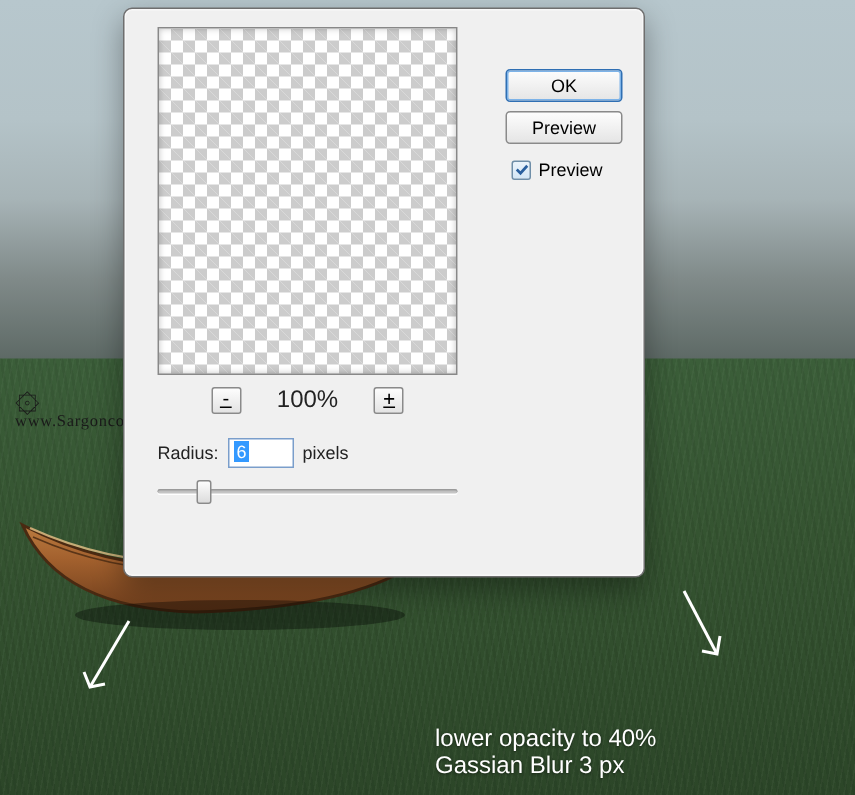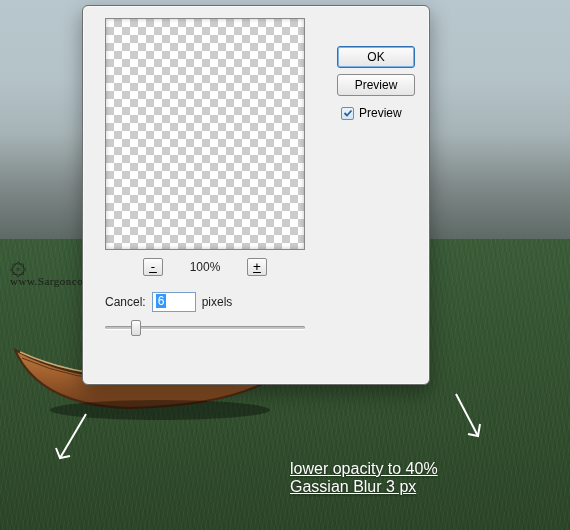--- a/index.html
+++ b/index.html
@@ -99,21 +99,21 @@
   .zoom-btn {
     width:20px; height:18px;
     border:1px solid #8a8a8a;
     background: linear-gradient(to bottom,#fdfdfd,#e3e3e3);
     border-radius:2px;
     font-size:13px; line-height:12px;
     display:flex; align-items:center; justify-content:center;
     cursor:pointer;
     font-family: monospace;
   }
-  .zoom-pct { font-size:12px; color:#222; min-width:36px; text-align:center;}
+  .zoom-pct { font-size:16px; color:#222; min-width:36px; text-align:center;}
   .radius-row {
     position:absolute; left:22px; top:286px;
     display:flex; align-items:center; gap:6px;
     font-size:12px; color:#222;
   }
   .radius-input {
     width:44px; height:20px;
     border:1px solid #7a9ecb;
     background:#fff;
     padding: 1px 3px;
@@ -202,42 +202,42 @@
 
   <svg class="arrow" style="left:52px; top:410px" viewBox="0 0 40 60">
     <line x1="34" y1="4" x2="8" y2="48" stroke="#fff" stroke-width="2"></line>
     <polyline points="4,38 8,48 18,46" fill="none" stroke="#fff" stroke-width="2"></polyline>
   </svg>
   <svg class="arrow" style="left:448px; top:390px" viewBox="0 0 40 60">
     <line x1="8" y1="4" x2="30" y2="46" stroke="#fff" stroke-width="2"></line>
     <polyline points="20,44 30,46 32,34" fill="none" stroke="#fff" stroke-width="2"></polyline>
   </svg>
 
-  <div class="annot" style="left:290px; top:460px;text-decoration:underline;">
+  <div class="annot" style="left:290px; top:484px;">
     <div>lower opacity to 40%</div>
     <div>Gassian Blur 3 px</div>
   </div>
 
   <div class="dialog">
 
     <div class="dialog-body">
       <div class="preview-pane"></div>
 
       <div class="zoom-row">
         <div class="zoom-btn">
           <span style="text-decoration:underline">-</span>
         </div>
         <span class="zoom-pct">100%</span>
         <div class="zoom-btn">
           <span style="text-decoration:underline">+</span>
         </div>
       </div>
 
       <div class="radius-row">
-        <span>Cancel:</span>
+        <span>Radius:</span>
         <span class="radius-input selected"><span class="selbox">6</span></span>
         <span>pixels</span>
       </div>
 
       <div class="slider-wrap">
         <div class="slider-track"></div>
         <div class="slider-thumb"></div>
       </div>
 
       <div class="side-col">

